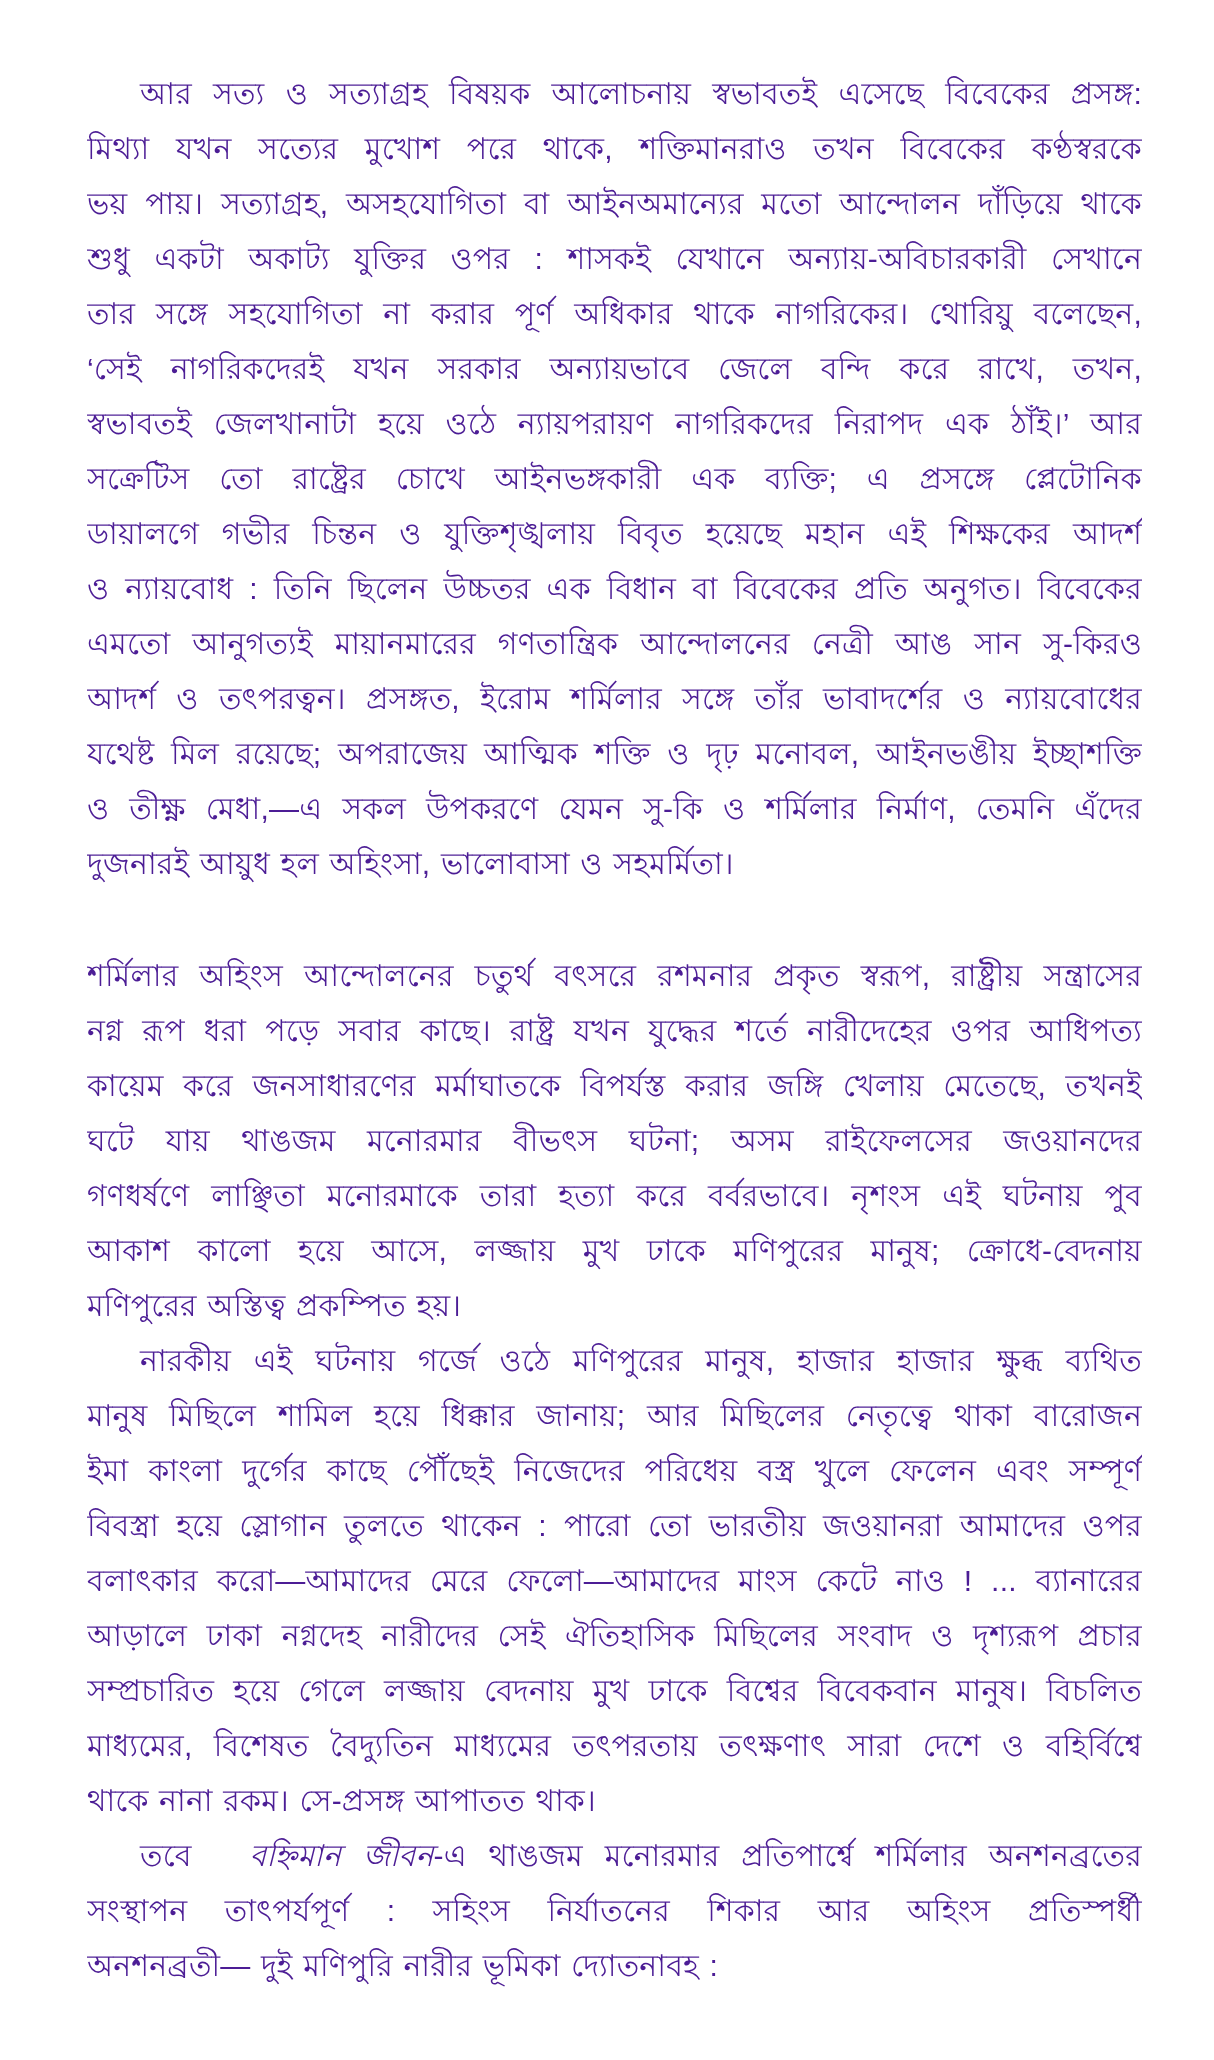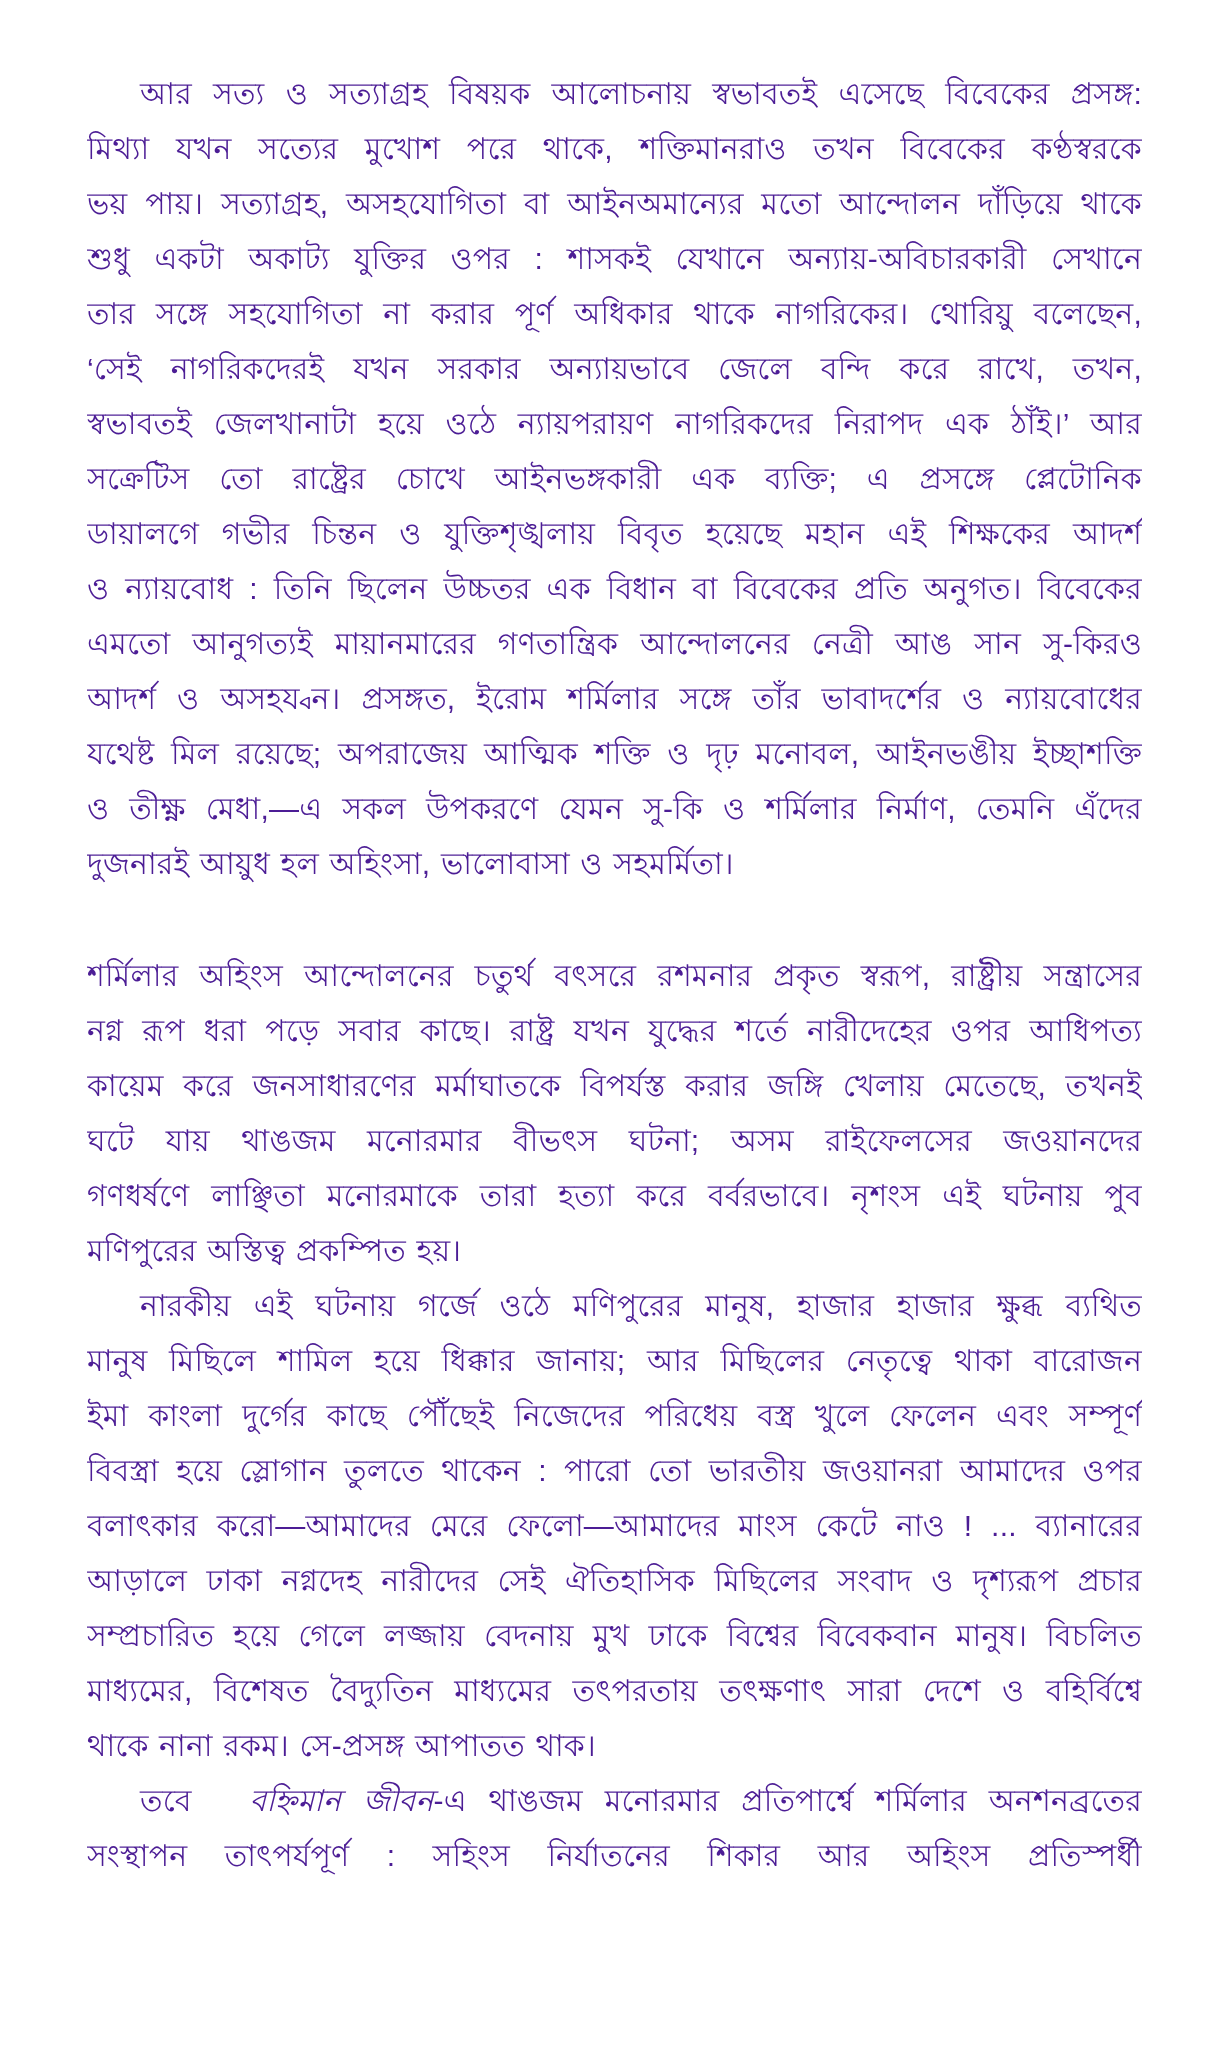--- a/index.html
+++ b/index.html
@@ -61,45 +61,47 @@
     <span class="line">মিথ্যা যখন সত্যের মুখোশ পরে থাকে, শক্তিমানরাও তখন বিবেকের কণ্ঠস্বরকে</span>
     <span class="line">ভয় পায়। সত্যাগ্রহ, অসহযোগিতা বা আইনঅমান্যের মতো আন্দোলন দাঁড়িয়ে থাকে</span>
     <span class="line">শুধু একটা অকাট্য যুক্তির ওপর : শাসকই যেখানে অন্যায়-অবিচারকারী সেখানে</span>
     <span class="line">তার সঙ্গে সহযোগিতা না করার পূর্ণ অধিকার থাকে নাগরিকের। থোরিয়ু বলেছেন,</span>
     <span class="line">‘সেই নাগরিকদেরই যখন সরকার অন্যায়ভাবে জেলে বন্দি করে রাখে, তখন,</span>
     <span class="line">স্বভাবতই জেলখানাটা হয়ে ওঠে ন্যায়পরায়ণ নাগরিকদের নিরাপদ এক ঠাঁই।’ আর</span>
     <span class="line">সক্রেটিস তো রাষ্ট্রের চোখে আইনভঙ্গকারী এক ব্যক্তি; এ প্রসঙ্গে প্লেটোনিক</span>
     <span class="line">ডায়ালগে গভীর চিন্তন ও যুক্তিশৃঙ্খলায় বিবৃত হয়েছে মহান এই শিক্ষকের আদর্শ</span>
     <span class="line">ও ন্যায়বোধ : তিনি ছিলেন উচ্চতর এক বিধান বা বিবেকের প্রতি অনুগত। বিবেকের</span>
     <span class="line">এমতো আনুগত্যই মায়ানমারের গণতান্ত্রিক আন্দোলনের নেত্রী আঙ সান সু-কিরও</span>
-    <span class="line">আদর্শ ও অসহয্বন। প্রসঙ্গত, ইরোম শর্মিলার সঙ্গে তাঁর ভাবাদর্শের ও ন্যায়বোধের</span>
+    <span class="line">আদর্শ ও তৎপরত্বন। প্রসঙ্গত, ইরোম শর্মিলার সঙ্গে তাঁর ভাবাদর্শের ও ন্যায়বোধের</span>
     <span class="line">যথেষ্ট মিল রয়েছে; অপরাজেয় আত্মিক শক্তি ও দৃঢ় মনোবল, আইনভঙীয় ইচ্ছাশক্তি</span>
     <span class="line">ও তীক্ষ্ণ মেধা,—এ সকল উপকরণে যেমন সু-কি ও শর্মিলার নির্মাণ, তেমনি এঁদের</span>
     <span class="line last">দুজনারই আয়ুধ হল অহিংসা, ভালোবাসা ও সহমর্মিতা।</span>
   </div>
 
   <div class="para section-start">
     <span class="line">শর্মিলার অহিংস আন্দোলনের চতুর্থ বৎসরে রশমনার প্রকৃত স্বরূপ, রাষ্ট্রীয় সন্ত্রাসের</span>
     <span class="line">নগ্ন রূপ ধরা পড়ে সবার কাছে। রাষ্ট্র যখন যুদ্ধের শর্তে নারীদেহের ওপর আধিপত্য</span>
     <span class="line">কায়েম করে জনসাধারণের মর্মাঘাতকে বিপর্যস্ত করার জঙ্গি খেলায় মেতেছে, তখনই</span>
     <span class="line">ঘটে যায় থাঙজম মনোরমার বীভৎস ঘটনা; অসম রাইফেলসের জওয়ানদের</span>
     <span class="line">গণধর্ষণে লাঞ্ছিতা মনোরমাকে তারা হত্যা করে বর্বরভাবে। নৃশংস এই ঘটনায় পুব</span>
+    <span class="line">আকাশ কালো হয়ে আসে, লজ্জায় মুখ ঢাকে মণিপুরের মানুষ; ক্রোধে-বেদনায়</span>
     <span class="line last">মণিপুরের অস্তিত্ব প্রকম্পিত হয়।</span>
   </div>
 
   <div class="para">
     <span class="line first-indent">নারকীয় এই ঘটনায় গর্জে ওঠে মণিপুরের মানুষ, হাজার হাজার ক্ষুব্ধ ব্যথিত</span>
     <span class="line">মানুষ মিছিলে শামিল হয়ে ধিক্কার জানায়; আর মিছিলের নেতৃত্বে থাকা বারোজন</span>
     <span class="line">ইমা কাংলা দুর্গের কাছে পৌঁছেই নিজেদের পরিধেয় বস্ত্র খুলে ফেলেন এবং সম্পূর্ণ</span>
     <span class="line">বিবস্ত্রা হয়ে স্লোগান তুলতে থাকেন : পারো তো ভারতীয় জওয়ানরা আমাদের ওপর</span>
     <span class="line">বলাৎকার করো—আমাদের মেরে ফেলো—আমাদের মাংস কেটে নাও ! ... ব্যানারের</span>
     <span class="line">আড়ালে ঢাকা নগ্নদেহ নারীদের সেই ঐতিহাসিক মিছিলের সংবাদ ও দৃশ্যরূপ প্রচার</span>
     <span class="line">সম্প্রচারিত হয়ে গেলে লজ্জায় বেদনায় মুখ ঢাকে বিশ্বের বিবেকবান মানুষ। বিচলিত</span>
     <span class="line">মাধ্যমের, বিশেষত বৈদ্যুতিন মাধ্যমের তৎপরতায় তৎক্ষণাৎ সারা দেশে ও বহির্বিশ্বে</span>
     <span class="line last">থাকে নানা রকম। সে-প্রসঙ্গ আপাতত থাক।</span>
   </div>
 
   <div class="para">
     <span class="line first-indent"><span>তবে </span><span class="italic">বহ্নিমান জীবন</span><span>-এ থাঙজম মনোরমার প্রতিপার্শ্বে শর্মিলার অনশনব্রতের</span></span>
     <span class="line">সংস্থাপন তাৎপর্যপূর্ণ : সহিংস নির্যাতনের শিকার আর অহিংস প্রতিস্পর্ধী</span>
+    <span class="line last">অনশনব্রতী— দুই মণিপুরি নারীর ভূমিকা দ্যোতনাবহ :</span>
   </div>
 
 </div>
 
 </body></html>

